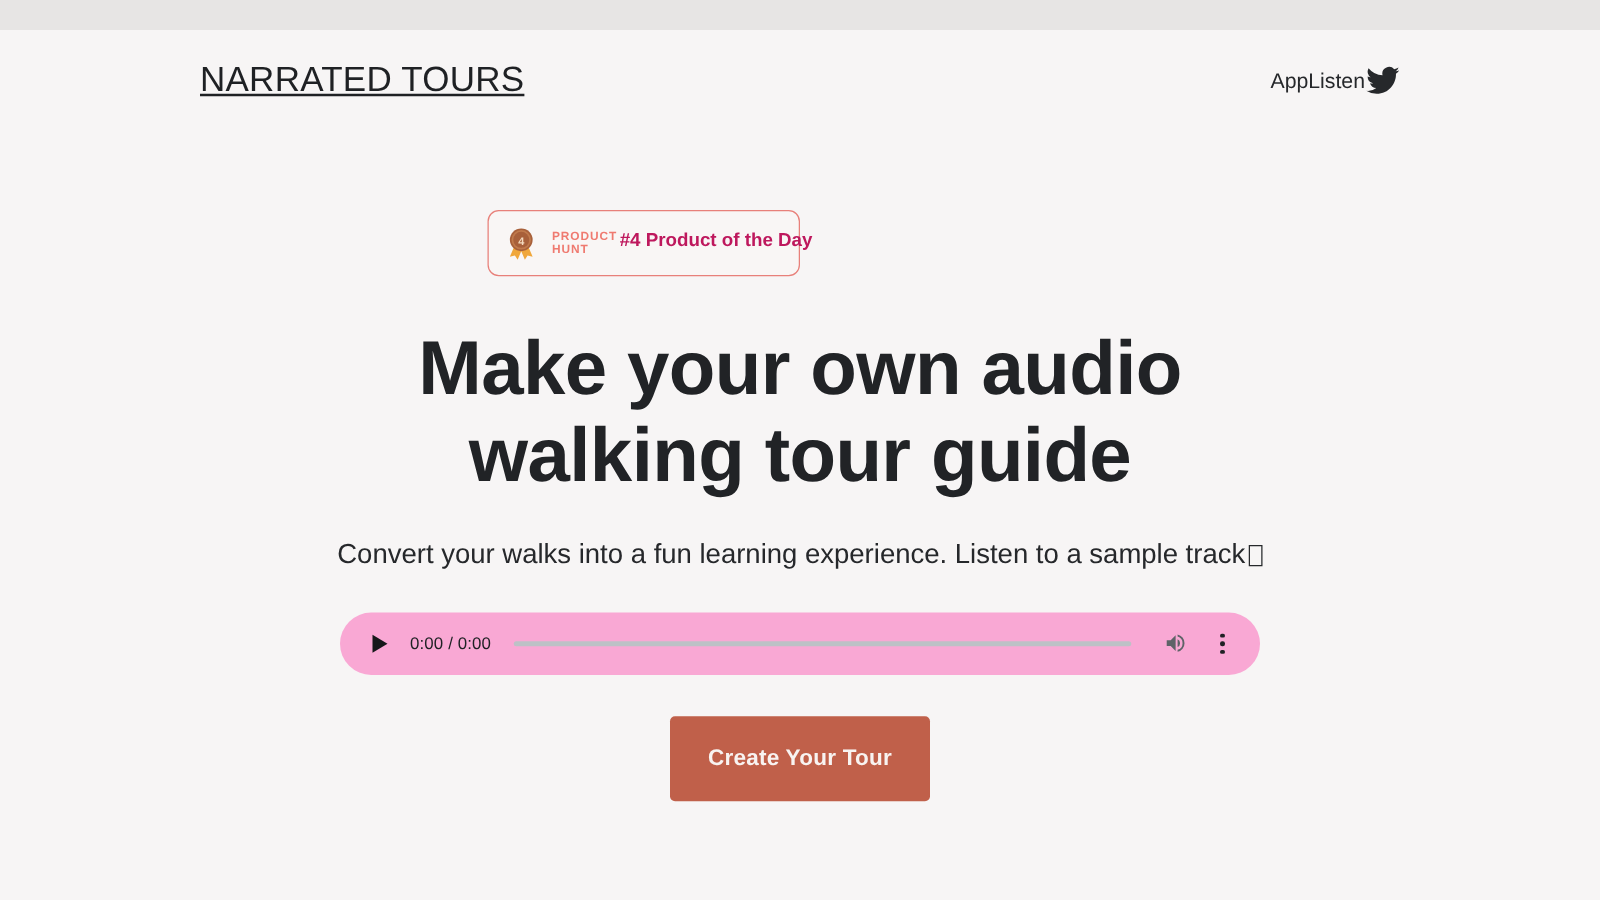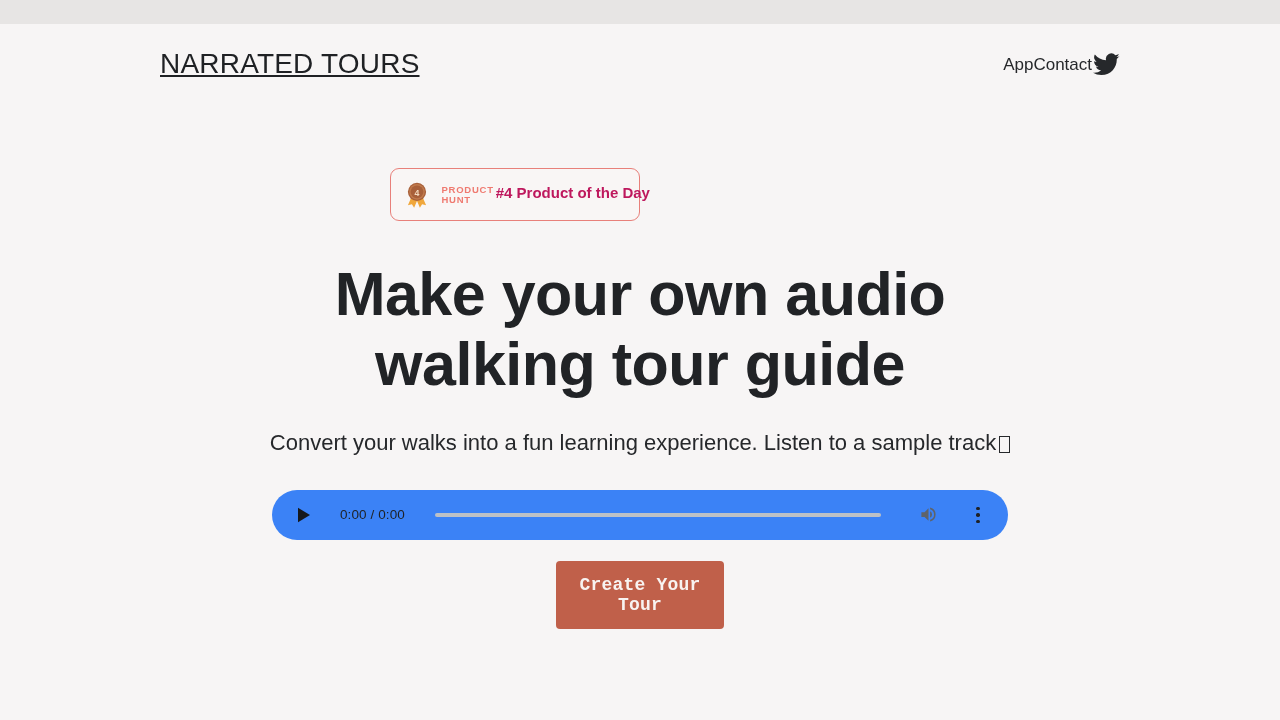--- a/index.html
+++ b/index.html
@@ -149,26 +149,26 @@
     vertical-align: -3px;
     margin-left: 3px;
     background: transparent;
   }
 
   
   .audio-player {
     margin-top: 29px;
     width: 736px;
     height: 50px;
-    background: #3b82f6;
+    background: #f9a8d4;
     border-radius: 25px;
     display: flex;
     align-items: center;
     padding: 0 17px 0 16px;
-    gap: 16px;
+    gap: 4px;
   }
 
   .ap-play {
     width: 32px;
     height: 32px;
     display: flex;
     align-items: center;
     justify-content: center;
     flex: 0 0 32px;
     background: none;
@@ -223,28 +223,28 @@
   .ap-menu i {
     width: 3.5px;
     height: 3.5px;
     border-radius: 50%;
     background: #1f2124;
     display: block;
   }
 
   
   .cta-button {
-    margin-top: 21px;
-    width: 168px;
+    margin-top: 33px;
+    width: 208px;
     height: 68px;
     background: #c0604a;
     color: #f8f3f1;
     border: none;
     border-radius: 4px;
-    font-family: Liberation Mono, monospace;
+    font-family: Liberation Sans, sans-serif;
     font-size: 18px;
     font-weight: bold;
     letter-spacing: 0.2px;
     cursor: pointer;
     display: flex;
     align-items: center;
     justify-content: center;
   }
 </style>
 </head>
@@ -253,21 +253,21 @@
 <div class="browser-strip"></div>
 
 <div class="page">
 
   <header class="site-header">
 
     <a class="brand" href="#">NARRATED TOURS</a>
 
     <nav class="main-nav">
       <a href="#">App</a>
-      <a href="#">Contact</a>
+      <a href="#">Listen</a>
       <a href="#" class="twitter-icon">
         <svg viewBox="0 0 24 24" aria-hidden="true">
           <path fill="currentColor" d="M23.64 4.57a9.6 9.6 0 0 1-2.78.77 4.84 4.84 0 0 0 2.13-2.68 9.67 9.67 0 0 1-3.08 1.18A4.83 4.83 0 0 0 11.6 8.2a13.7 13.7 0 0 1-9.95-5.05 4.83 4.83 0 0 0 1.5 6.45 4.8 4.8 0 0 1-2.19-.6v.06a4.84 4.84 0 0 0 3.88 4.74 4.86 4.86 0 0 1-2.18.08 4.84 4.84 0 0 0 4.52 3.36A9.7 9.7 0 0 1 0 19.25a13.67 13.67 0 0 0 7.4 2.17c8.88 0 13.74-7.36 13.74-13.74l-.02-.63a9.8 9.8 0 0 0 2.41-2.5z"></path>
         </svg>
       </a>
     </nav>
 
   </header>
 
   <section class="hero">

